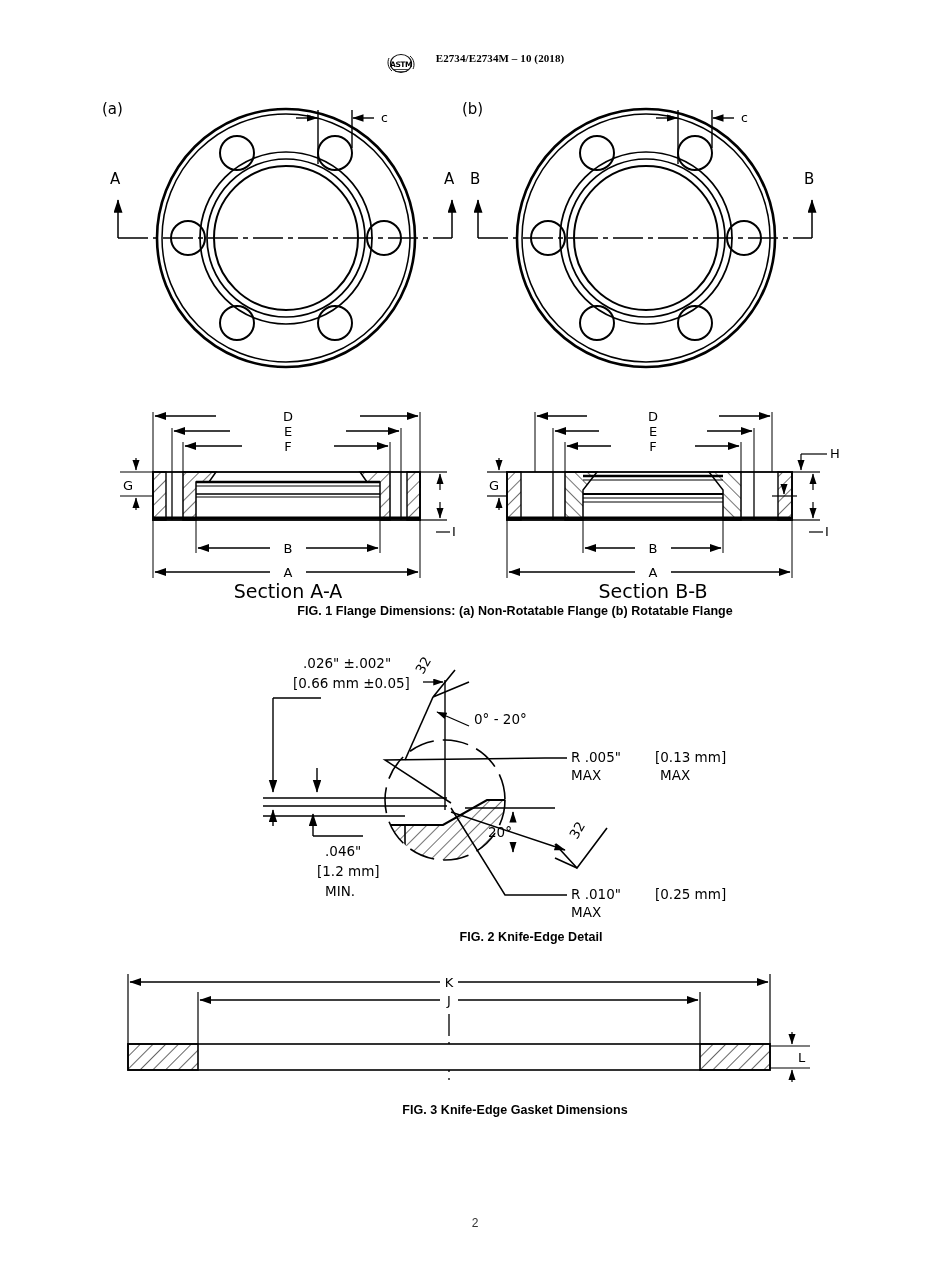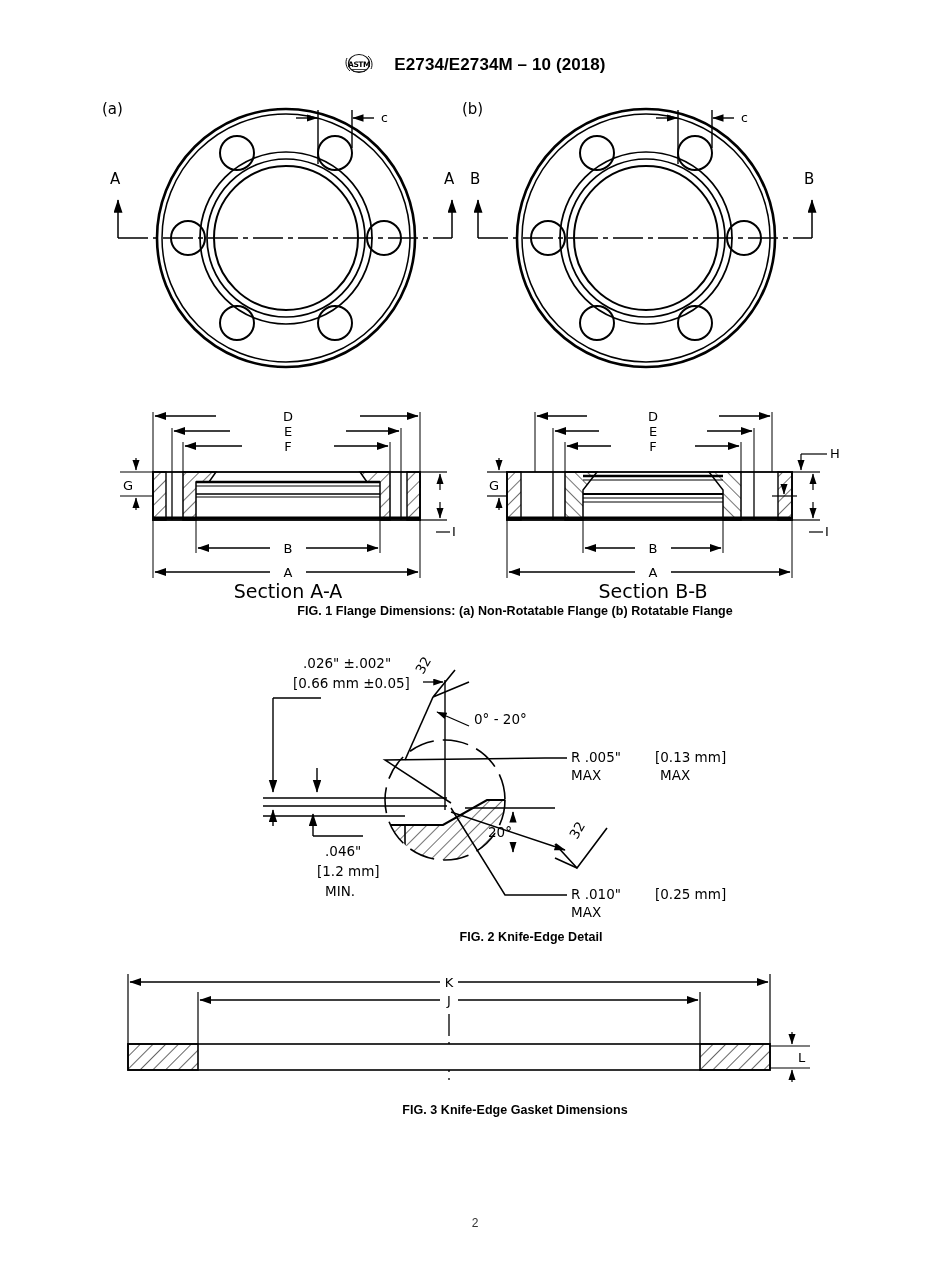--- a/index.html
+++ b/index.html
@@ -2,24 +2,24 @@
 <html><head>
 <meta charset="utf-8">
 <style>
   html,body{margin:0;padding:0;background:#fff;}
   body{width:950px;height:1272px;position:relative;
        font-family:"DejaVu Sans","Liberation Sans",sans-serif;color:#000;}
   .page{position:relative;width:950px;height:1272px;overflow:hidden;}
 
   
   .header{position:absolute;top:52px;left:0;width:950px;text-align:center;}
-  .hdr-inner{display:inline-flex;align-items:flex-end;gap:20px;}
+  .hdr-inner{display:inline-flex;align-items:flex-start;gap:20px;}
   .astm-logo{width:30px;height:23px;display:block;}
-  .hdr-title{font-size:17px;font-weight:bold;letter-spacing:.1px;
-             font-family:Liberation Sans, sans-serif;}
+  .hdr-title{font-size:11px;font-weight:bold;letter-spacing:.1px;
+             font-family:Liberation Serif, serif;}
 
   
   .fig{position:absolute;}
   svg{display:block;overflow:visible;}
 
   text{font-family:"DejaVu Sans","Liberation Sans",sans-serif;fill:#000;}
   .lbl{font-size:15px;}
   .lbl-sm{font-size:12.5px;}
   .lbl-dim{font-size:13px;}
   .sec-title{font-size:19px;}

